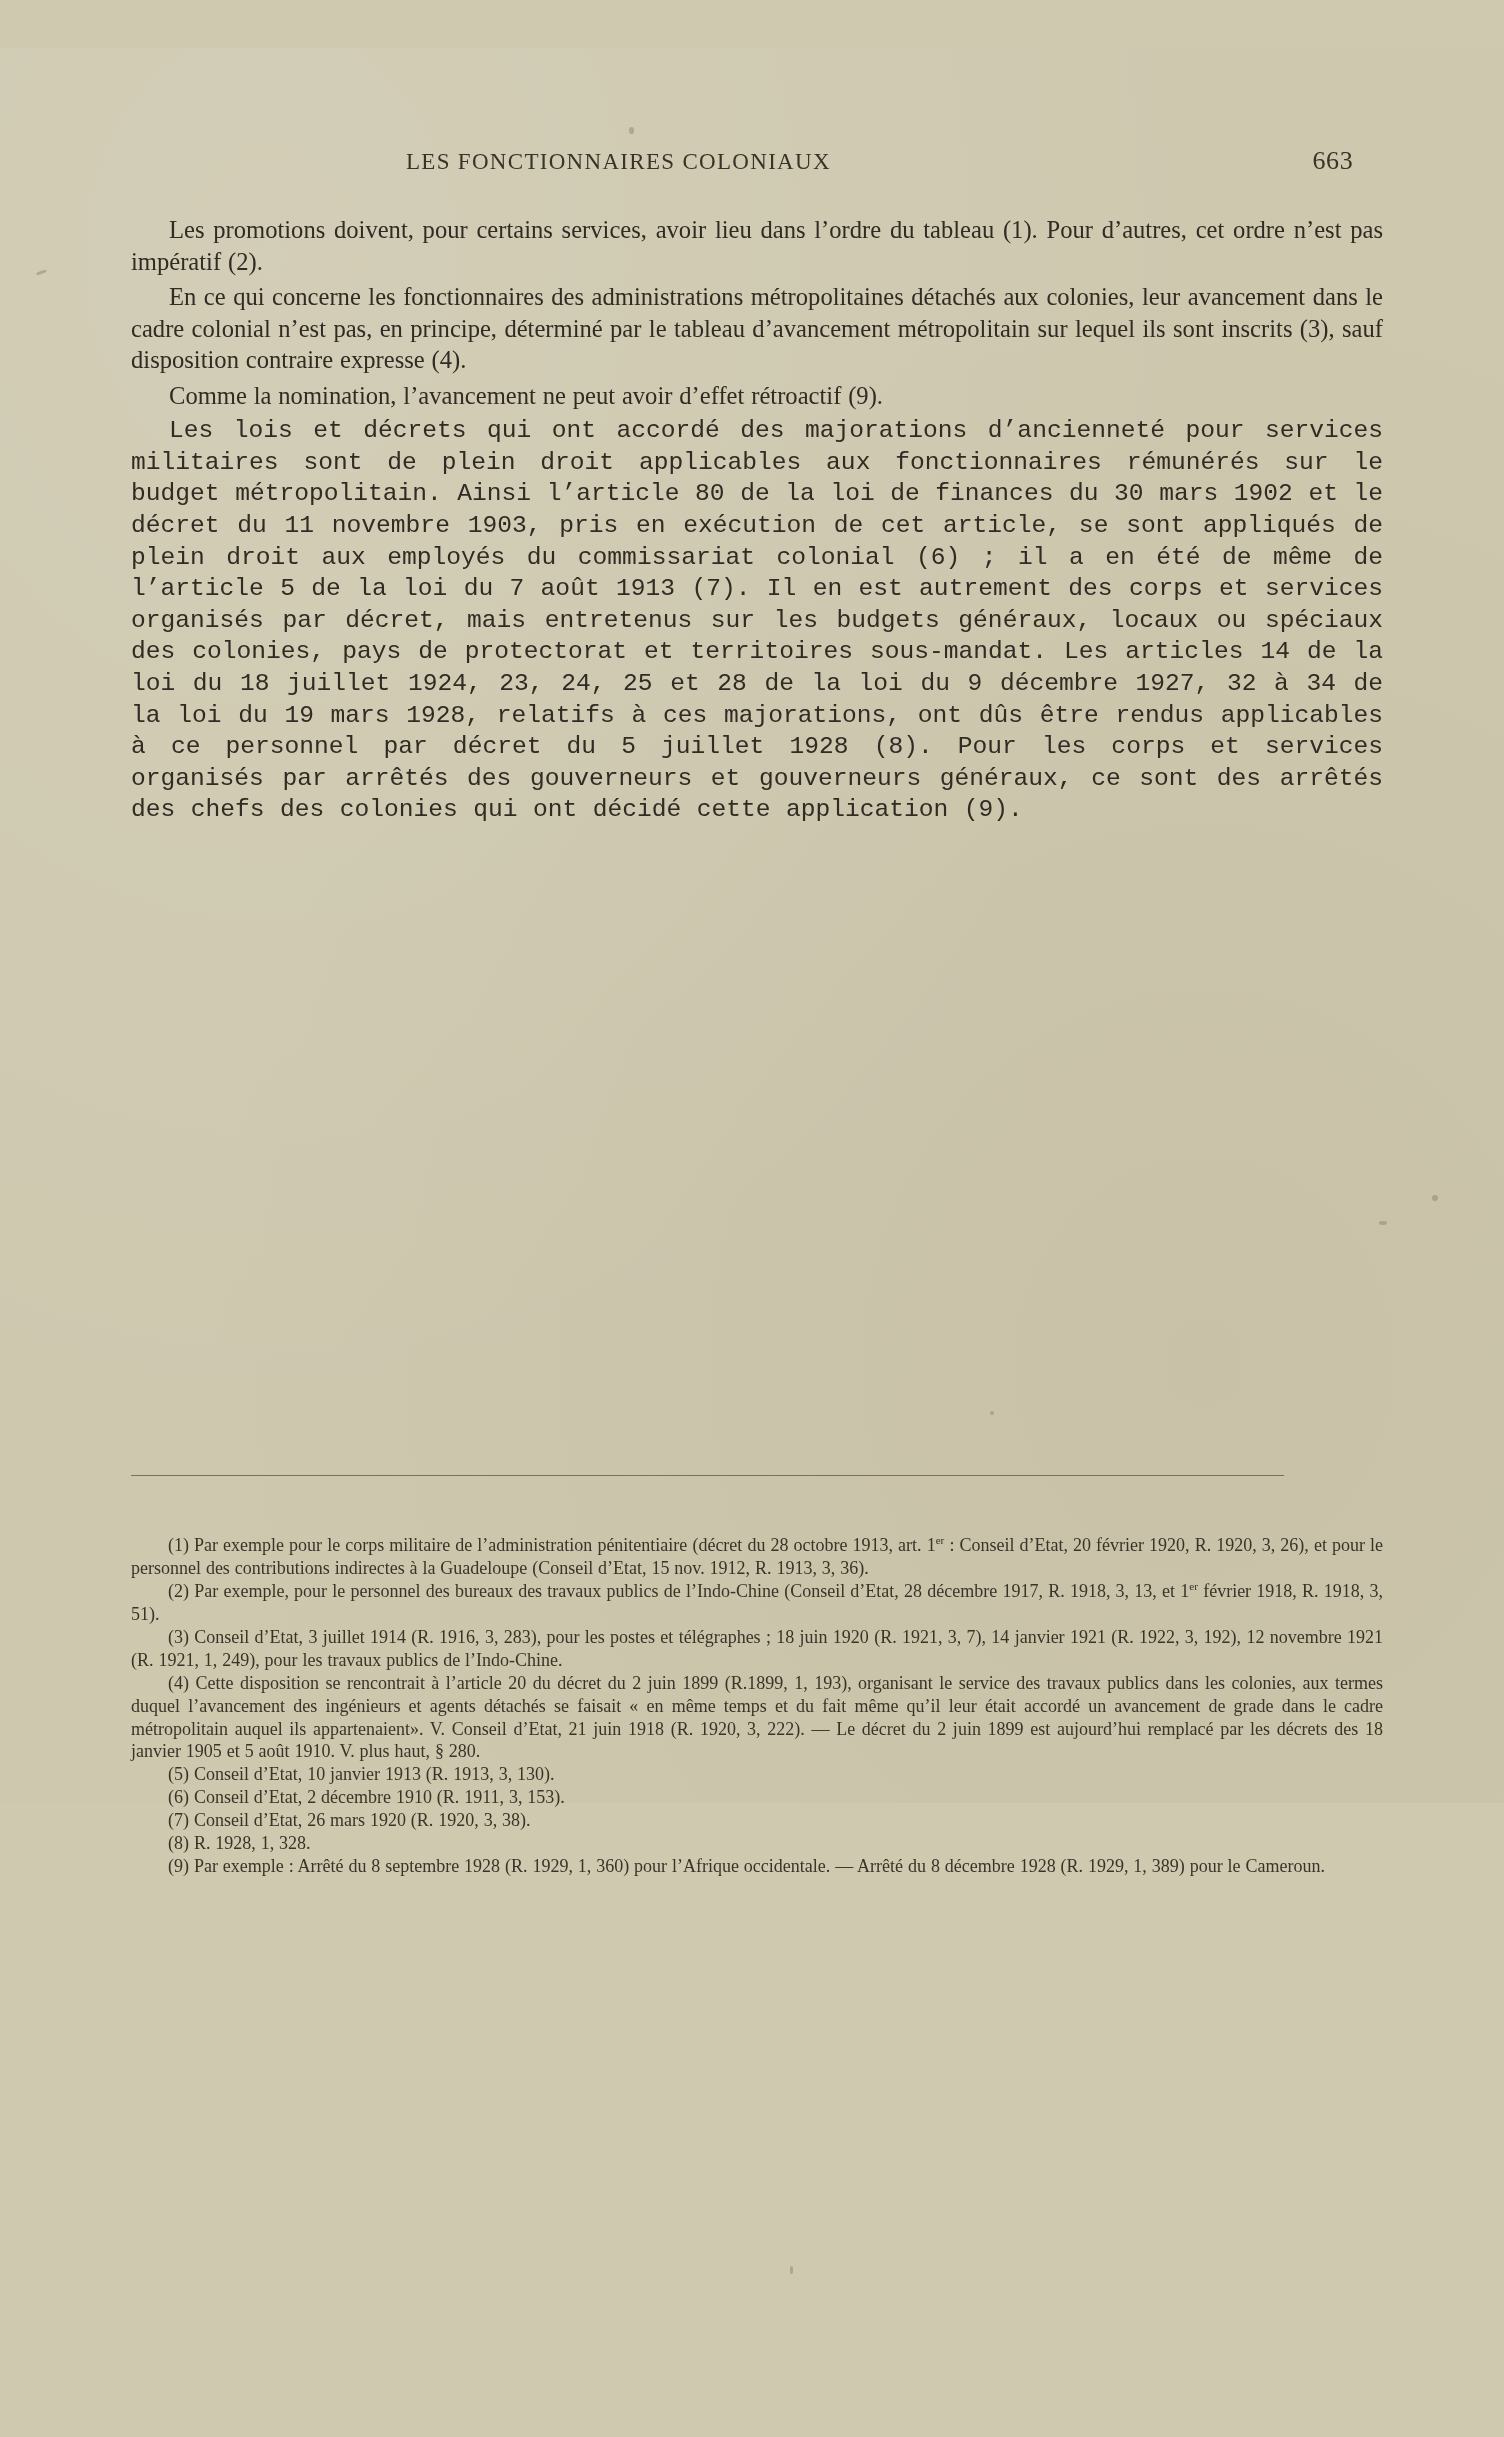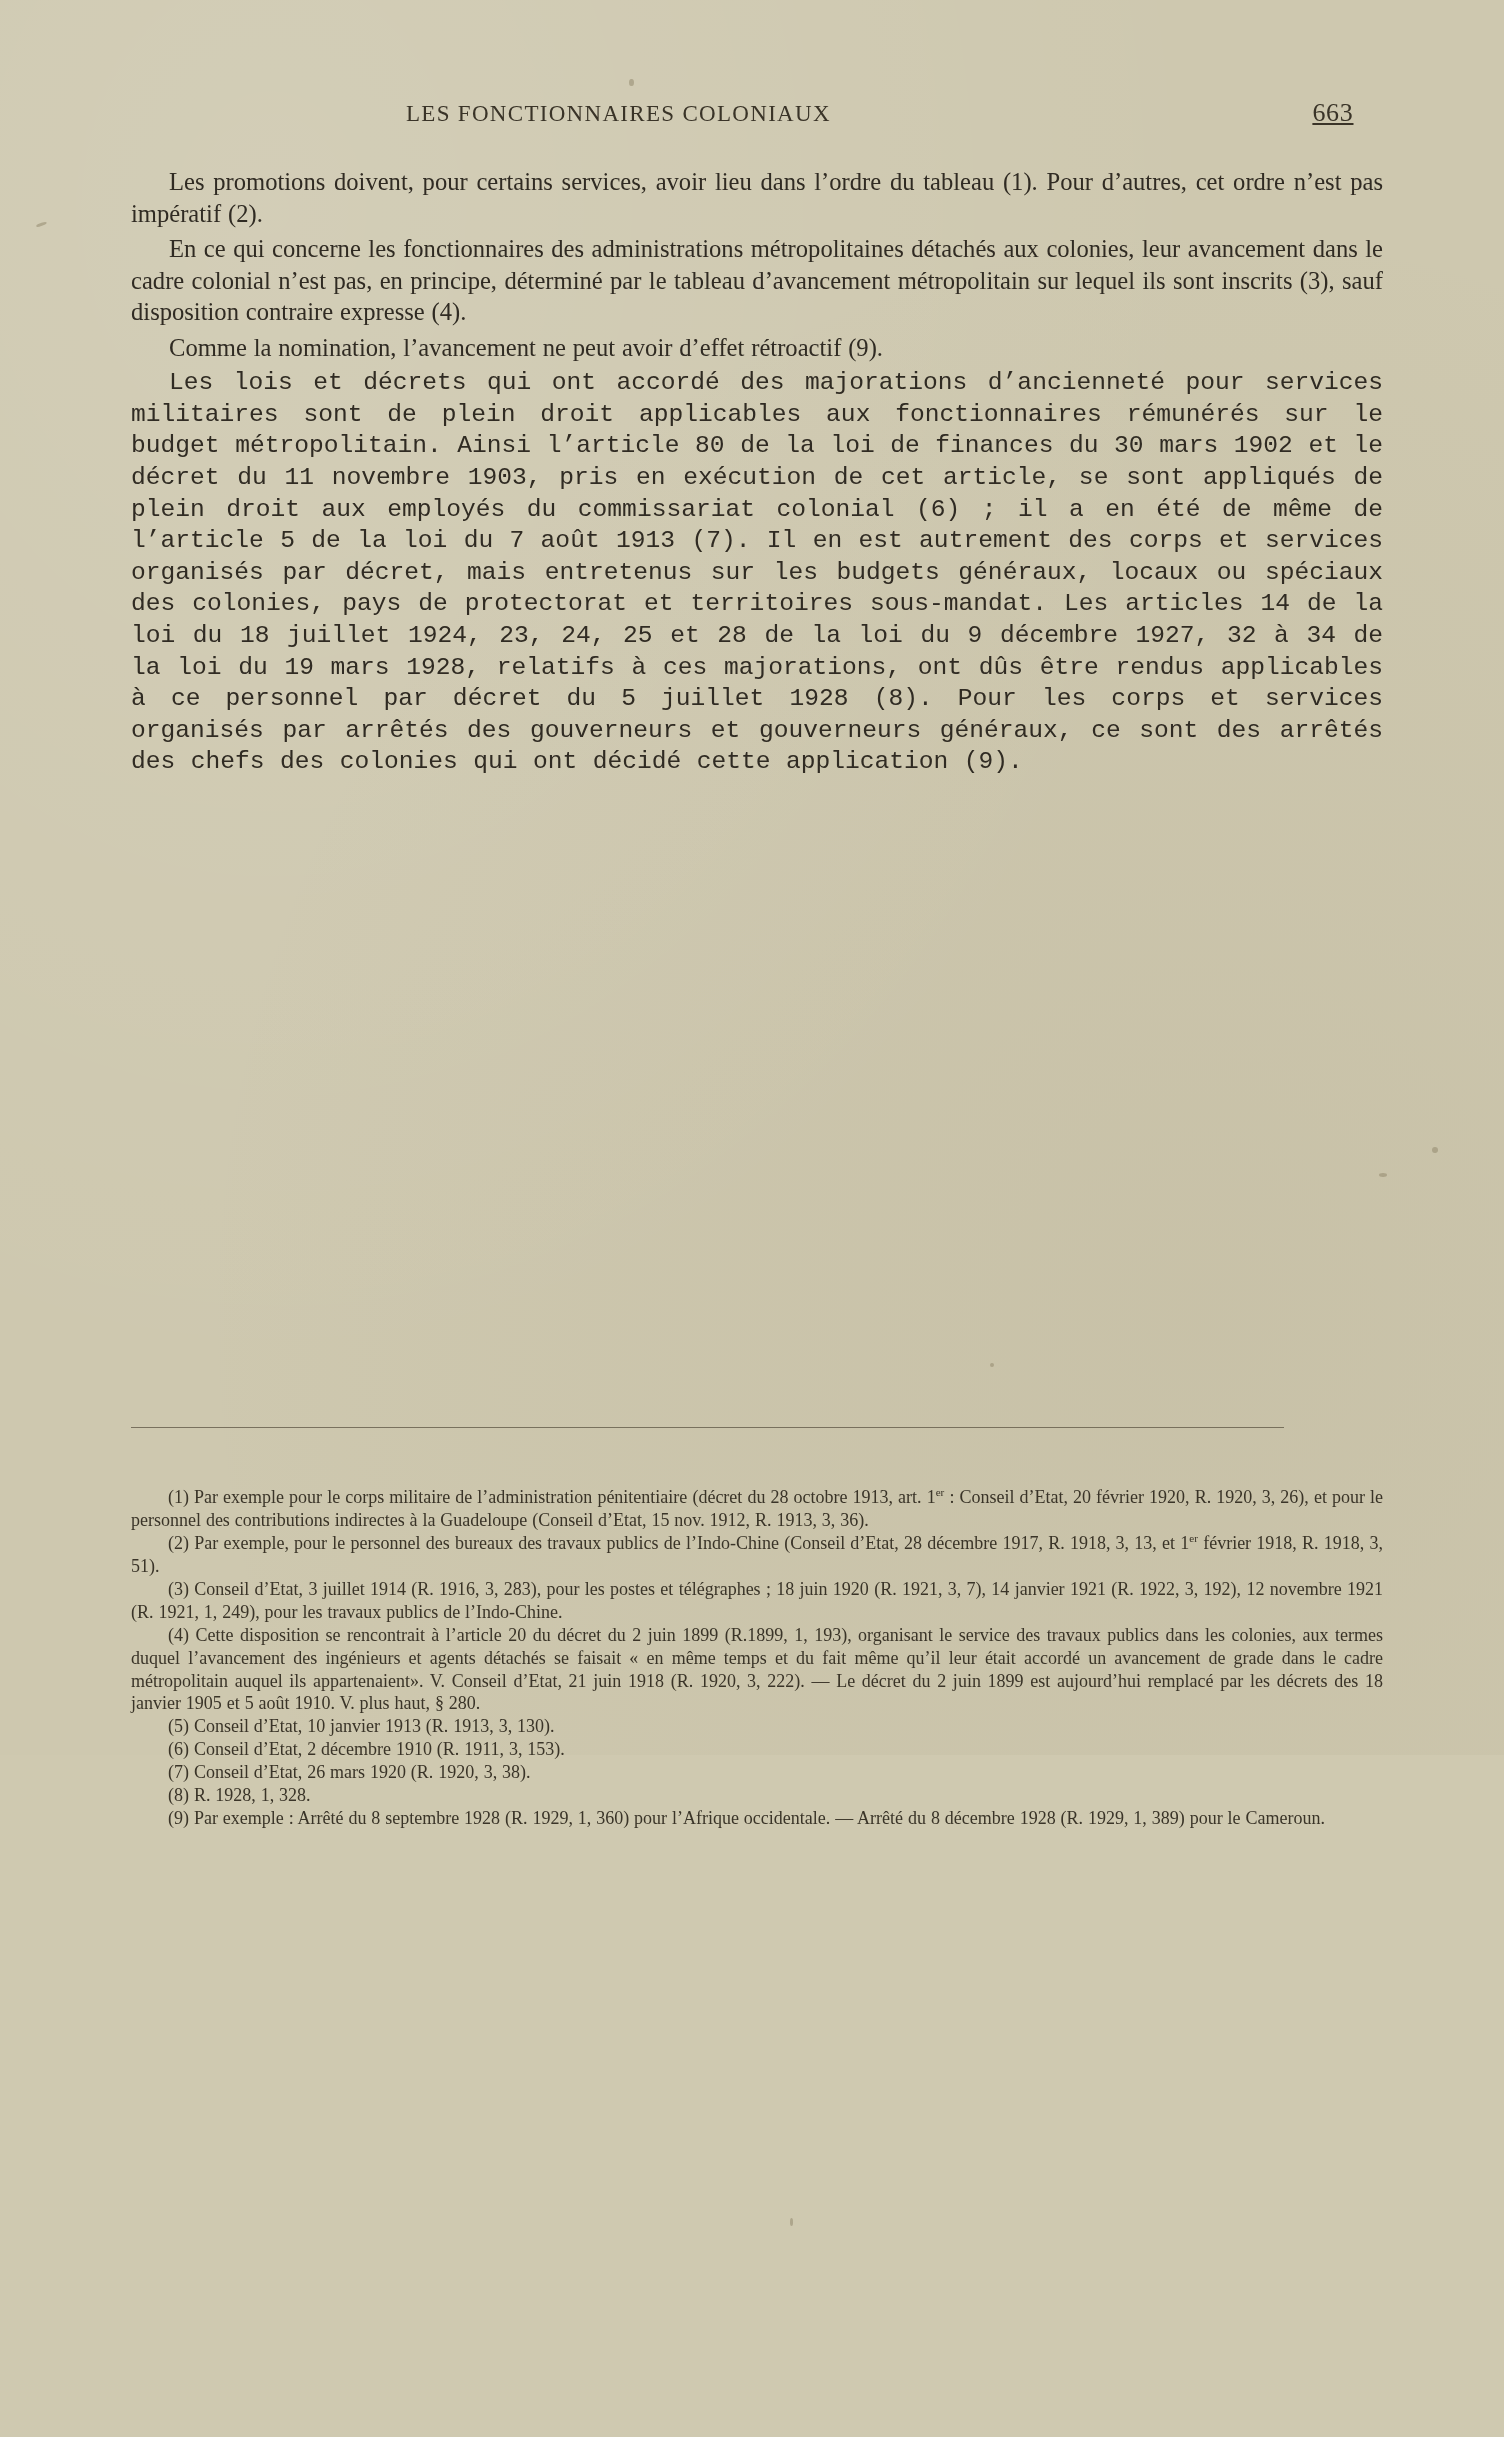--- a/index.html
+++ b/index.html
@@ -17,20 +17,21 @@
   .page {
     position: relative;
     width: 1505px;
     height: 1755px;
     box-sizing: border-box;
     padding: 11px;
     background:
       radial-gradient(ellipse at 18% 12%, rgba(255,255,255,0.10), rgba(255,255,255,0) 55%),
       radial-gradient(ellipse at 80% 75%, rgba(120,104,70,0.07), rgba(255,255,255,0) 60%),
       #cec8af;
+    margin-top: 48px;
   }
   .content {
     position: absolute;
     left: 131px;
     top: 98px;
     width: 1252px;
   }
   .header {
     display: flex;
     align-items: baseline;
@@ -43,21 +44,20 @@
     letter-spacing: 1.3px;
     color: #3a3428;
     font-variant: small-caps;
     text-transform: uppercase;
     white-space: nowrap;
   }
   .header-page {
     font-size: 26px;
     color: #3a3428;
     letter-spacing: 0.7px;
-    text-decoration: underline;
   }
   .body-text p {
     margin: 0 0 3.9px 0;
     font-size: 24.6px;
     line-height: 1.285;
     text-align: justify;
     text-justify: inter-word;
     text-indent: 38px;
     color: #302b23;
     word-spacing: 0.7px;

